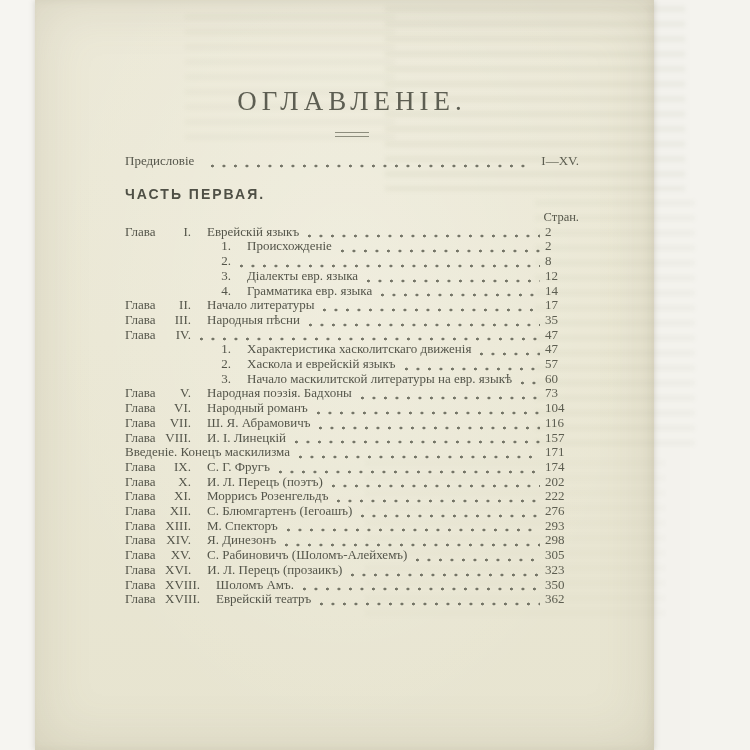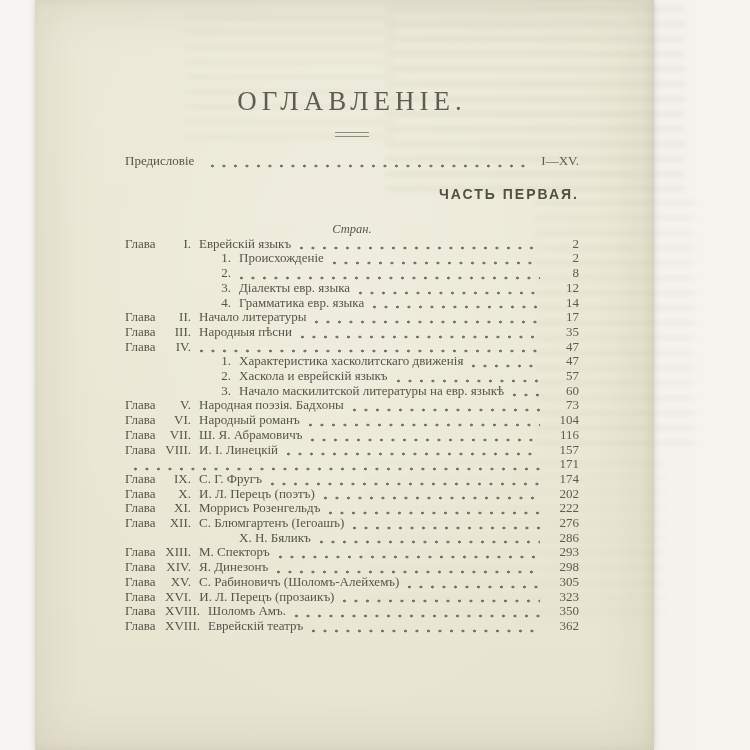--- a/index.html
+++ b/index.html
@@ -63,54 +63,52 @@
   .row {
     display: flex;
     align-items: baseline;
     font-size: 13px;
     line-height: 14.7px;
     white-space: nowrap;
   }
   .preface-row { margin-top: 17px; gap: 8px; }
   .prefix  { display: inline-block; width: 40px; flex: none; }
   .numeral { display: inline-block; min-width: 26px; text-align: right; flex: none; }
-  .title   { margin-left: 8px; }
+  .title   { margin-left: 16px; }
   .row.sub .prefix  { width: 80px; }
   .row.flat .title  { margin-left: 0; }
   .dots {
     flex: 1 1 auto;
     align-self: flex-end;
     height: 9px;
     margin: 0 5px 1px 9px;
     background-image: radial-gradient(circle at 1.5px 7px, rgba(86,87,74,0.8) 1.25px, rgba(0,0,0,0) 1.7px);
     background-size: 11.5px 9px;
     background-repeat: repeat-x;
   }
   .pagenum {
     flex: none;
     min-width: 34px;
-    text-align: right;
     color: #5c5d50;
   }
   .part-heading {
-    text-align: right;
+    text-align: left;
     font-family: "Liberation Sans", "DejaVu Sans", sans-serif;
     font-size: 14px;
     font-weight: 600;
     letter-spacing: 2px;
     color: #4f5046;
     margin-top: 17px;
   }
   .part-heading.second { margin-top: 21px; margin-bottom: 7px; }
   .col-header {
-    text-align: center;
-    font-style: italic;
+    text-align: right;
     font-size: 12.5px;
     color: #56574b;
-    margin: 20px 0 0 0;
+    margin: 8px 0 0 0;
   }
 </style>
 </head>
 <body>
 
 <div class="photo">
   <div class="page">
     <div class="bleed b1"></div>
     <div class="bleed b2"></div>
     <div class="bleed b3"></div>
@@ -229,20 +227,21 @@
             <span class="prefix">Глава</span>
             <span class="numeral">VIII.</span>
             <span class="title">И. І. Линецкій</span>
             <span class="dots"></span>
             <span class="pagenum">157</span>
           </div>
         </div>
 
       <div>
           <div class="row flat">
+            <span class="title">Введеніе. Конецъ маскилизма</span>
             <span class="dots"></span>
             <span class="pagenum">171</span>
           </div>
           <div class="row chapter">
             <span class="prefix">Глава</span>
             <span class="numeral">IX.</span>
             <span class="title">С. Г. Фругъ</span>
             <span class="dots"></span>
             <span class="pagenum">174</span>
           </div>
@@ -259,27 +258,20 @@
             <span class="title">Моррисъ Розенгельдъ</span>
             <span class="dots"></span>
             <span class="pagenum">222</span>
           </div>
           <div class="row chapter">
             <span class="prefix">Глава</span>
             <span class="numeral">XII.</span>
             <span class="title">С. Блюмгартенъ (Іегоашъ)</span>
             <span class="dots"></span>
             <span class="pagenum">276</span>
-          </div>
-          <div class="row sub">
-            <span class="prefix"></span>
-            <span class="numeral"></span>
-            <span class="title">Х. Н. Бяликъ</span>
-            <span class="dots"></span>
-            <span class="pagenum">286</span>
           </div>
           <div class="row chapter">
             <span class="prefix">Глава</span>
             <span class="numeral">XIII.</span>
             <span class="title">М. Спекторъ</span>
             <span class="dots"></span>
             <span class="pagenum">293</span>
           </div>
           <div class="row chapter">
             <span class="prefix">Глава</span>

